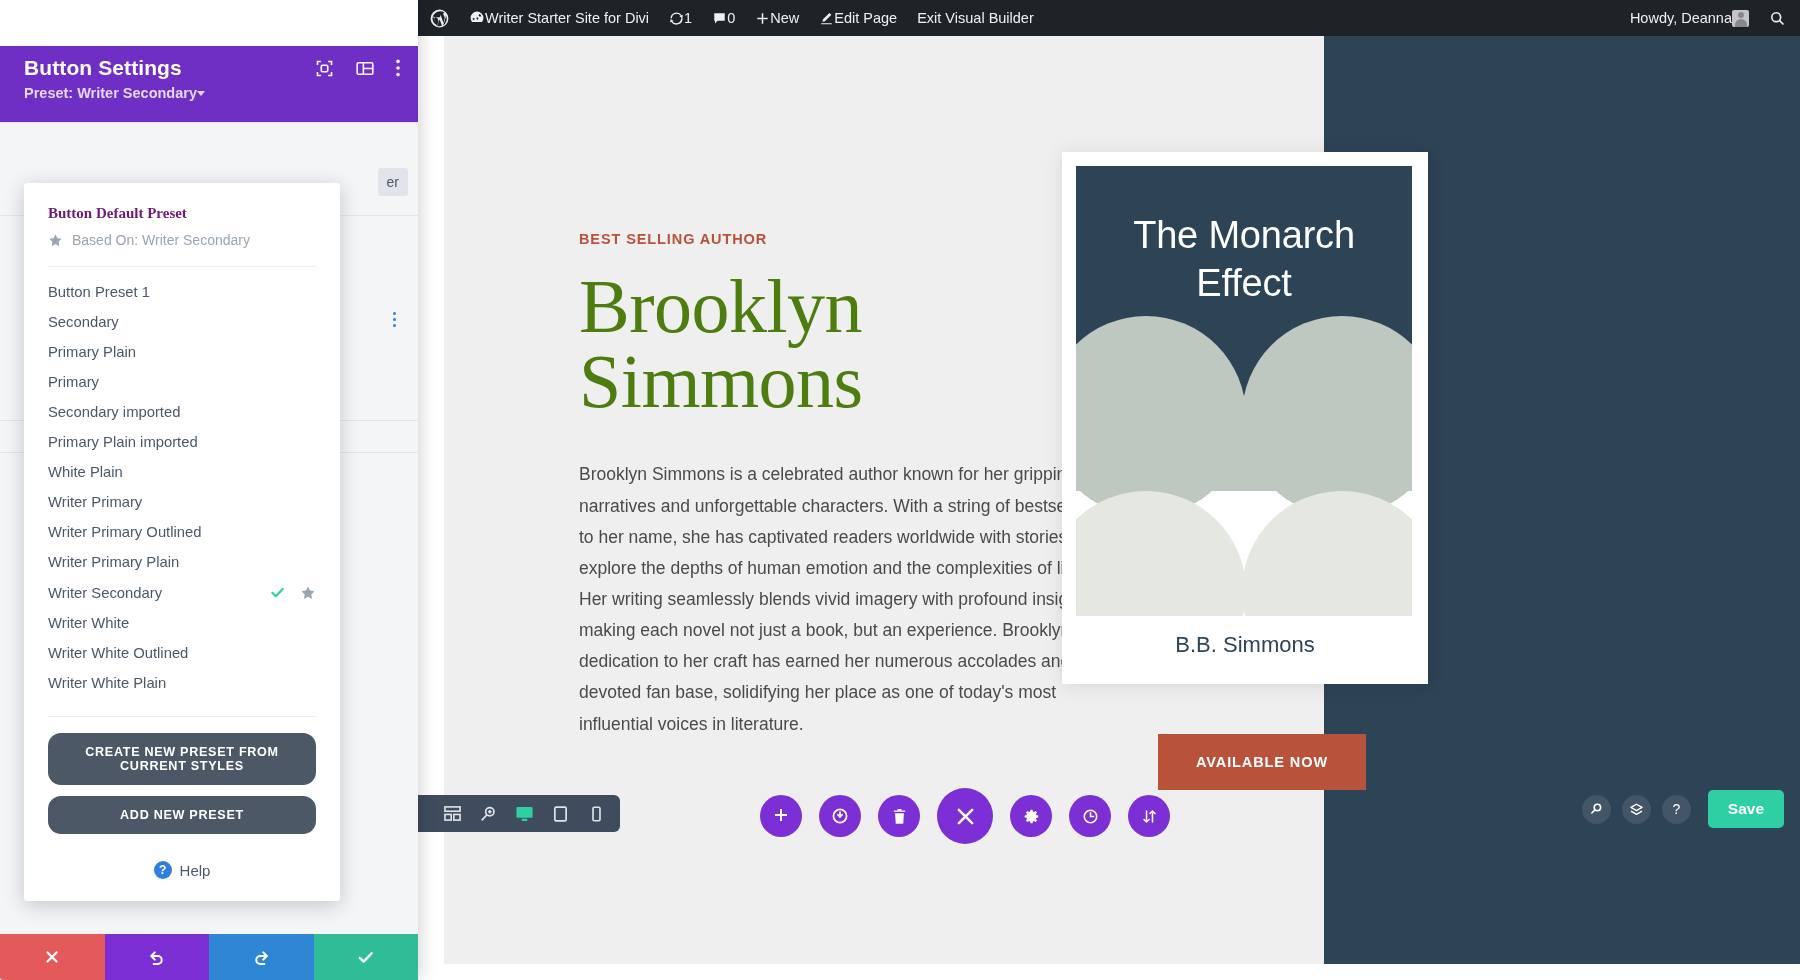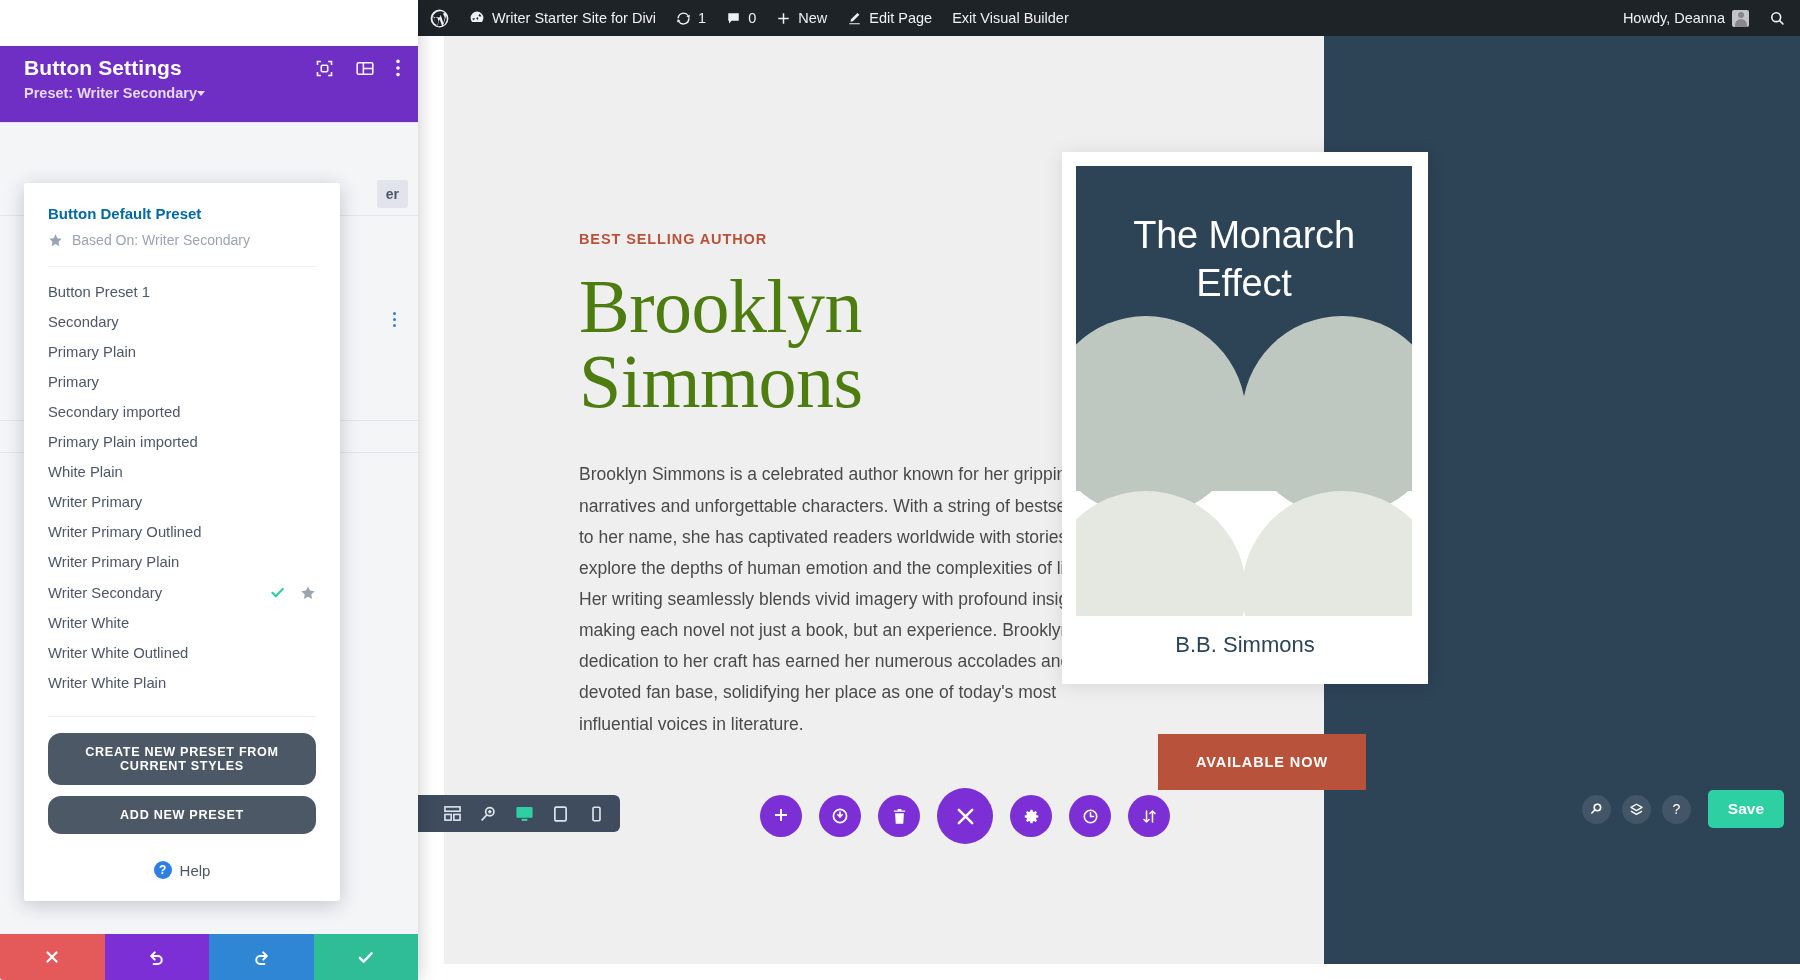--- a/index.html
+++ b/index.html
@@ -14,21 +14,21 @@
   
   .wp-adminbar {
     position: absolute; top: 0; left: 0; width: 1800px; height: 36px;
     background: #1d2327; color: #f0f0f1;
     display: flex; align-items: center;
     font-size: 14.5px;
     z-index: 40;
   }
   .wp-left { display: flex; align-items: center; padding-left: 420px; gap: 0px; }
   .ab-item {
-    display: flex; align-items: center; gap: 7px;
+    display: flex; align-items: center; 
     padding: 0 10px; height: 36px; color: #f0f0f1;
     white-space: nowrap;
   }
   .wp-right { margin-left: auto; display: flex; align-items: center; padding-right: 4px; }
   .avatar-sq {
     width: 17px; height: 17px; background: #c3c4c7; border-radius: 2px;
     display: inline-block; position: relative; overflow: hidden;
   }
   .avatar-sq::before {
     content: ""; position: absolute; left: 5.5px; top: 2.5px;
@@ -171,40 +171,40 @@
     margin-top: 5px; font-size: 14.5px; font-weight: 700; color: #e6d8f8;
     cursor: pointer; display: inline-flex; align-items: center; 
   }
   .caret-d {
     width: 0; height: 0; border-left: 4.5px solid transparent;
     border-right: 4.5px solid transparent; border-top: 5.5px solid #e6d8f8;
     display: inline-block;
   }
   .modal-body { flex: 1 1 auto; position: relative; background: #f4f5f7; }
   .tab-ghost {
-    position: absolute; right: 10px; top: 58px;
+    position: absolute; right: 10px; top: 46px;
     background: #e1e5eb; color: #4c5866; font-size: 14px;
-    padding: 6px 9px; border-radius: 3px; font-weight: bold;
+    padding: 6px 9px; border-radius: 3px;
   }
   .ghost-dots {
     position: absolute; right: 22px; top: 190px;
     display: flex; flex-direction: column; gap: 3px;
   }
   .ghost-dots i { width: 3px; height: 3px; border-radius: 50%; background: #2f7fe0; display: block; }
   .ghost-rule { position: absolute; left: 0; right: 0; height: 1px; background: #e2e5ea; }
 
   
   .dropdown {
     position: absolute; left: 24px; top: 61px; width: 316px;
     background: #fff; border-radius: 3px;
     box-shadow: 0 4px 20px rgba(20,30,50,0.22);
     z-index: 60; padding: 0 0 0 0;
   }
   .dd-default { padding: 22px 24px 8px 24px; }
-  .dd-default-title { font-size: 15px; font-weight: 700; color: #0369a1; }
+  .dd-default-title { font-size: 15px; font-weight: 700; color: #701a75; font-family: Liberation Serif, serif; }
   .dd-basedon {
     margin-top: 10px; font-size: 14px; color: #9aa5b1;
     display: flex; align-items: center; gap: 9px;
   }
   .dd-sep { height: 1px; background: #edeff2; margin: 10px 24px 0 24px; }
   .dd-list { padding: 10px 0 8px 0; }
   .dd-item {
     display: flex; align-items: center;
     padding: 7px 24px; font-size: 14.8px; color: #4c5866; cursor: pointer;
   }

